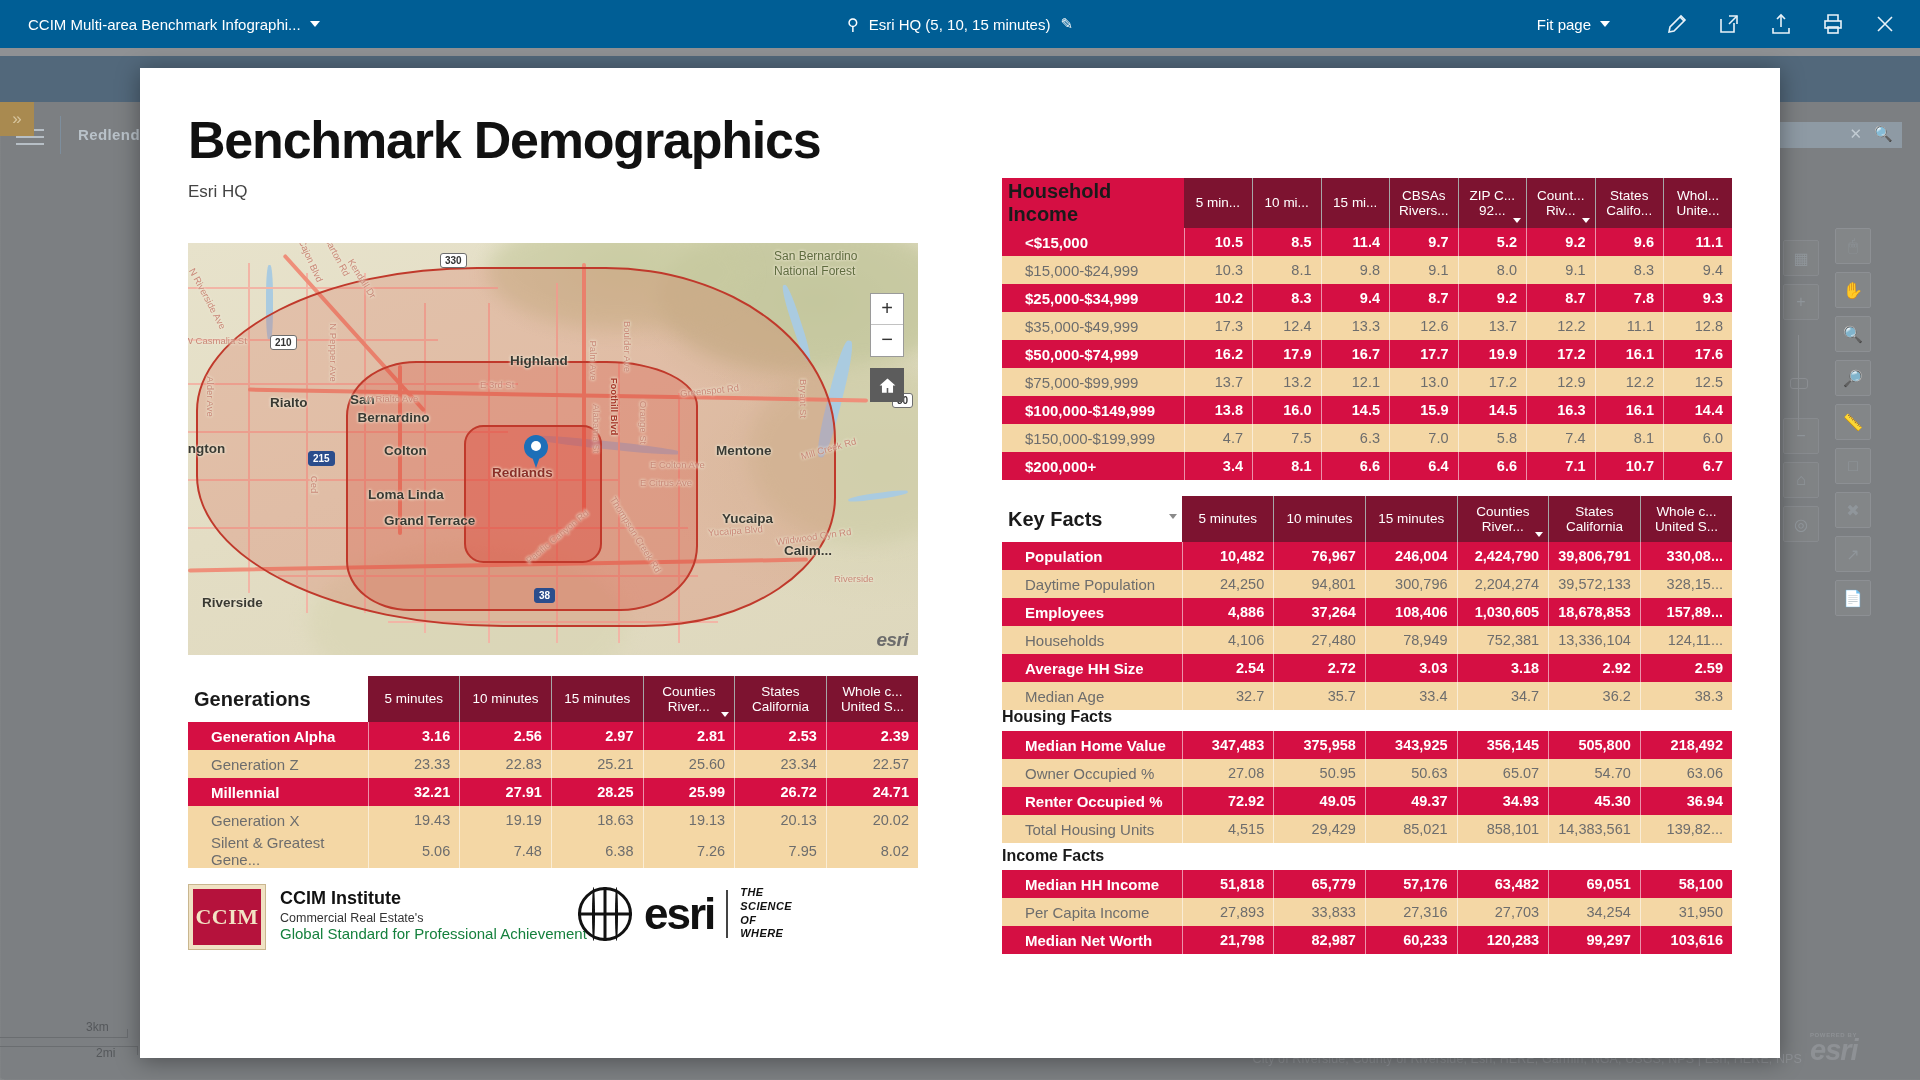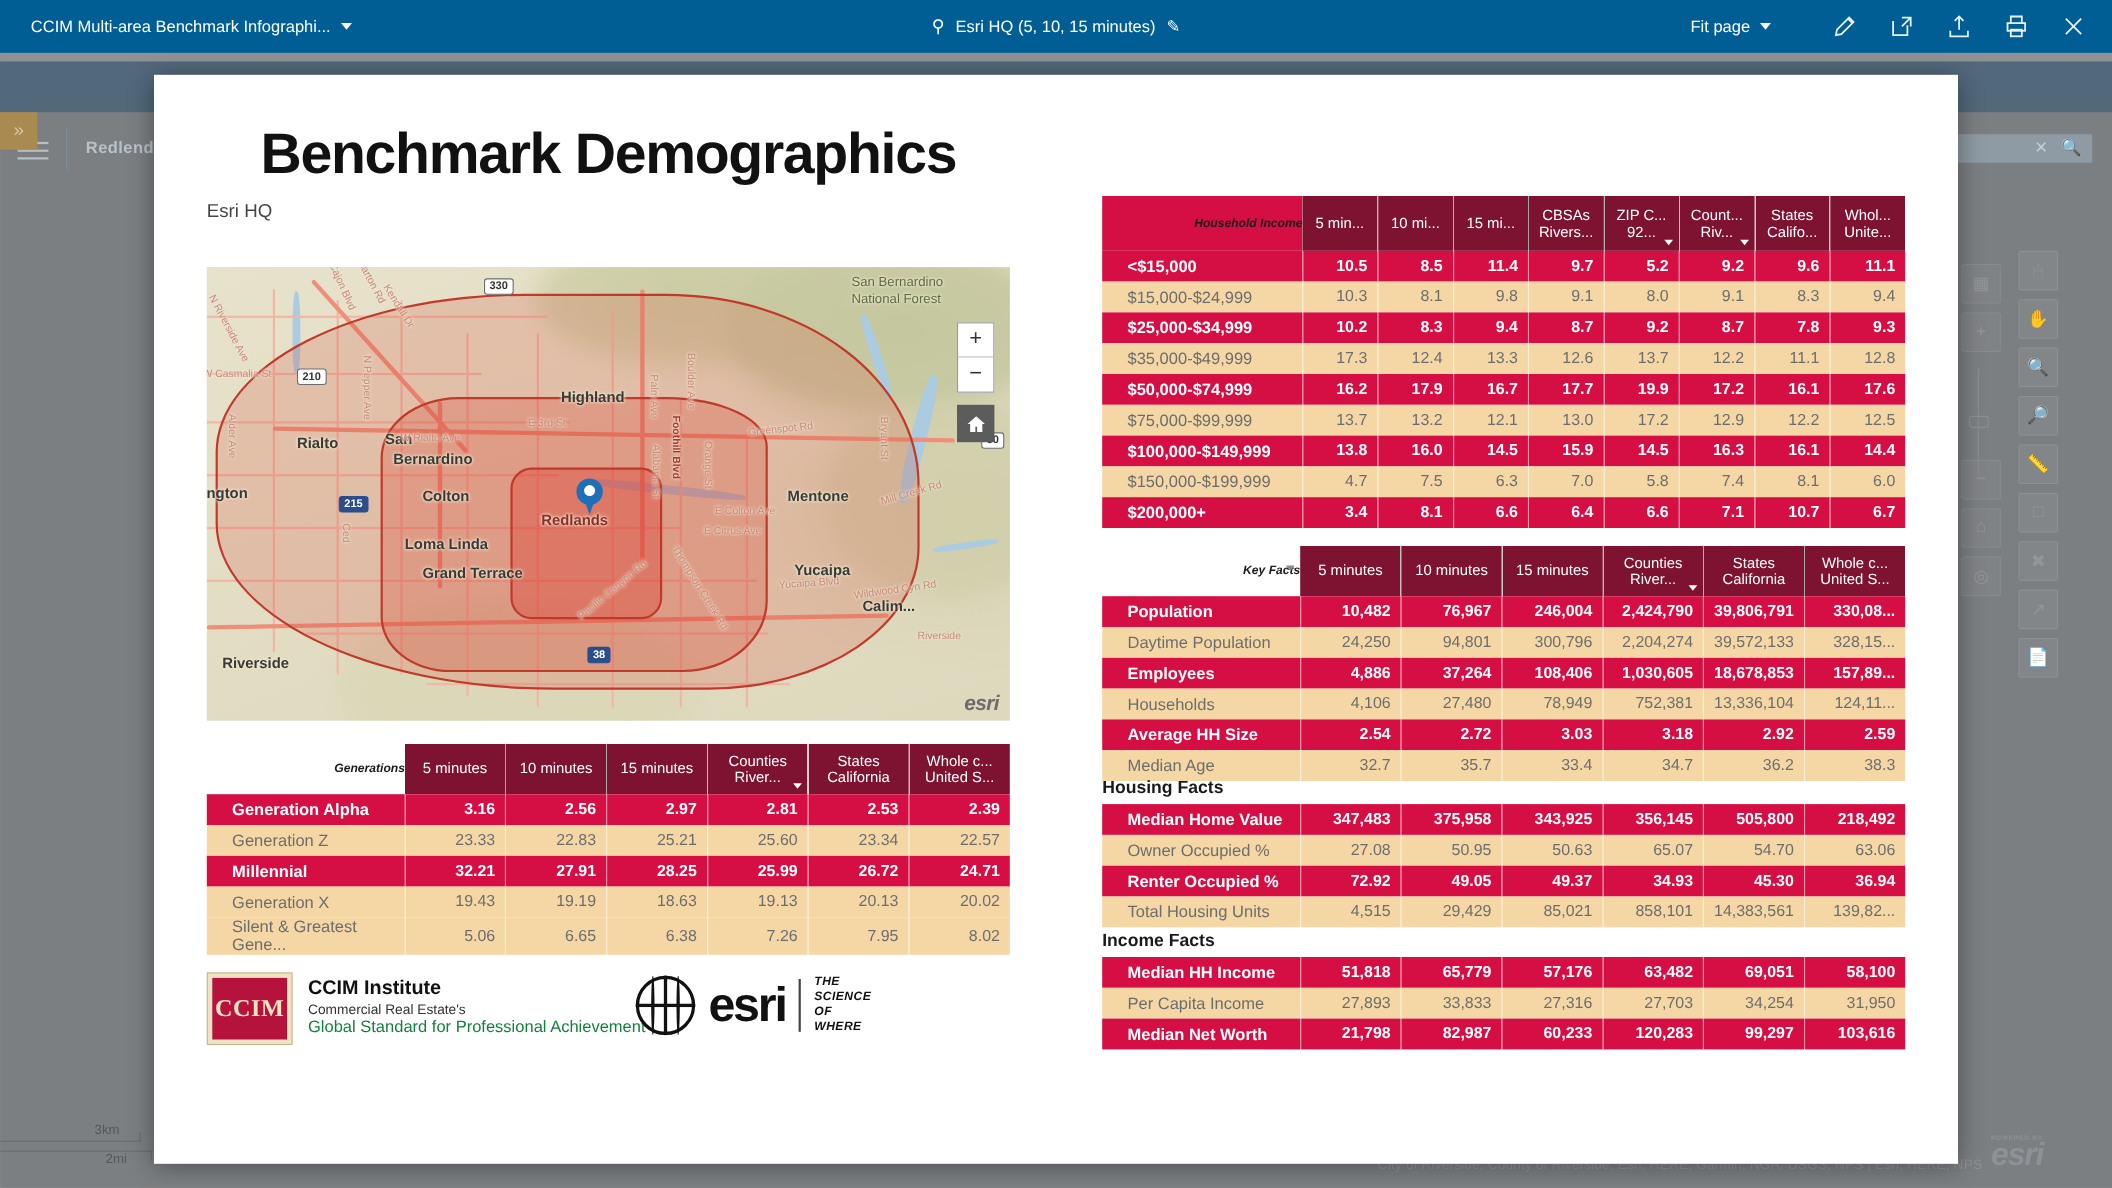--- a/index.html
+++ b/index.html
@@ -73,21 +73,21 @@
   .tb-icon svg { width:24px; height:24px; stroke:#e9f2f8; fill:none; stroke-width:1.6; }
 
   
   #modal { position:absolute; left:140px; top:68px; width:1640px; height:990px;
     background:#fff; z-index:30; box-shadow:0 3px 22px rgba(0,0,0,.38); overflow:hidden; }
   #sheet { position:absolute; left:0; top:0; width:1640px; height:990px; }
 
   
   #left { position:absolute; left:48px; top:42px; width:730px; }
   #big-title { font-size:52px; font-weight:bold; letter-spacing:-1.2px; color:#111;
-     font-family:"Liberation Sans", sans-serif;text-align:center; }
+     font-family:"Liberation Sans", sans-serif; }
   #sub-title { margin-top:12px; font-size:17px; color:#444; }
 
   
   #map { position:absolute; left:48px; top:175px; width:730px; height:412px;
     overflow:hidden; background:#ded7bf; }
   #map-base { position:absolute; inset:0;
     background:
       radial-gradient(ellipse 260px 150px at 86% 14%, #c9cba4 0%, rgba(201,203,164,0) 72%),
       radial-gradient(ellipse 300px 190px at 95% 55%, #d6d3b2 0%, rgba(214,211,178,0) 75%),
       radial-gradient(ellipse 220px 120px at 60% 6%, #cfd1a9 0%, rgba(207,209,169,0) 70%),
@@ -133,22 +133,22 @@
      background:#5c5c5c; display:flex; align-items:center; justify-content:center; }
   #map-home svg { width:19px; height:19px; fill:#fff; }
 
   
   table { border-collapse:collapse; table-layout:fixed; }
   .dt { font-size:14px; }
   .dt th, .dt td { padding:0; height:28px; }
   .dt .hcell { background:#7d1330; color:#fff; font-size:13.5px; font-weight:normal;
      text-align:center; vertical-align:middle; line-height:1.12; padding:2px 5px;
      border-right:1px solid #a6a6a6; position:relative; }
-  .dt .hlabel { background:#fff; color:#1a1a1a; font-size:11px; font-weight:bold;
-     text-align:right; padding-left:6px; vertical-align:middle; position:relative;font-style:italic; }
+  .dt .hlabel { background:#fff; color:#1a1a1a; font-size:20px; font-weight:bold;
+     text-align:left; padding-left:6px; vertical-align:middle; position:relative; }
   .dt .rowname { text-align:left; padding-left:23px; font-size:15px; }
   .dt .num { text-align:right; padding-right:9px; font-size:14.5px; }
   .dt tr.odd td { background:#d50f43; color:#fff; font-weight:bold; }
   .dt tr.even td { background:#f4d7a5; color:#6d6d6d; }
   .dt tr.even td.rowname { color:#6d6d6d; }
   .dt td { border-right:1px solid rgba(255,255,255,.55); }
   .dt td:last-child, .dt .hcell:last-child { border-right:none; }
   .hcaret { position:absolute; right:5px; bottom:5px; width:0; height:0;
      border-left:4px solid transparent; border-right:4px solid transparent;
      border-top:5px solid #fff; }
@@ -624,21 +624,21 @@
             <td class="num">19.43</td>
             <td class="num">19.19</td>
             <td class="num">18.63</td>
             <td class="num">19.13</td>
             <td class="num">20.13</td>
             <td class="num">20.02</td>
           </tr>
           <tr class="even">
             <td class="rowname">Silent &amp; Greatest Gene...</td>
             <td class="num">5.06</td>
-            <td class="num">6.65</td>
+            <td class="num">7.48</td>
             <td class="num">6.38</td>
             <td class="num">7.26</td>
             <td class="num">7.95</td>
             <td class="num">8.02</td>
           </tr>
         </tbody>
   </table>
 
   <table class="dt" id="t-keyfacts">
     <colgroup>

